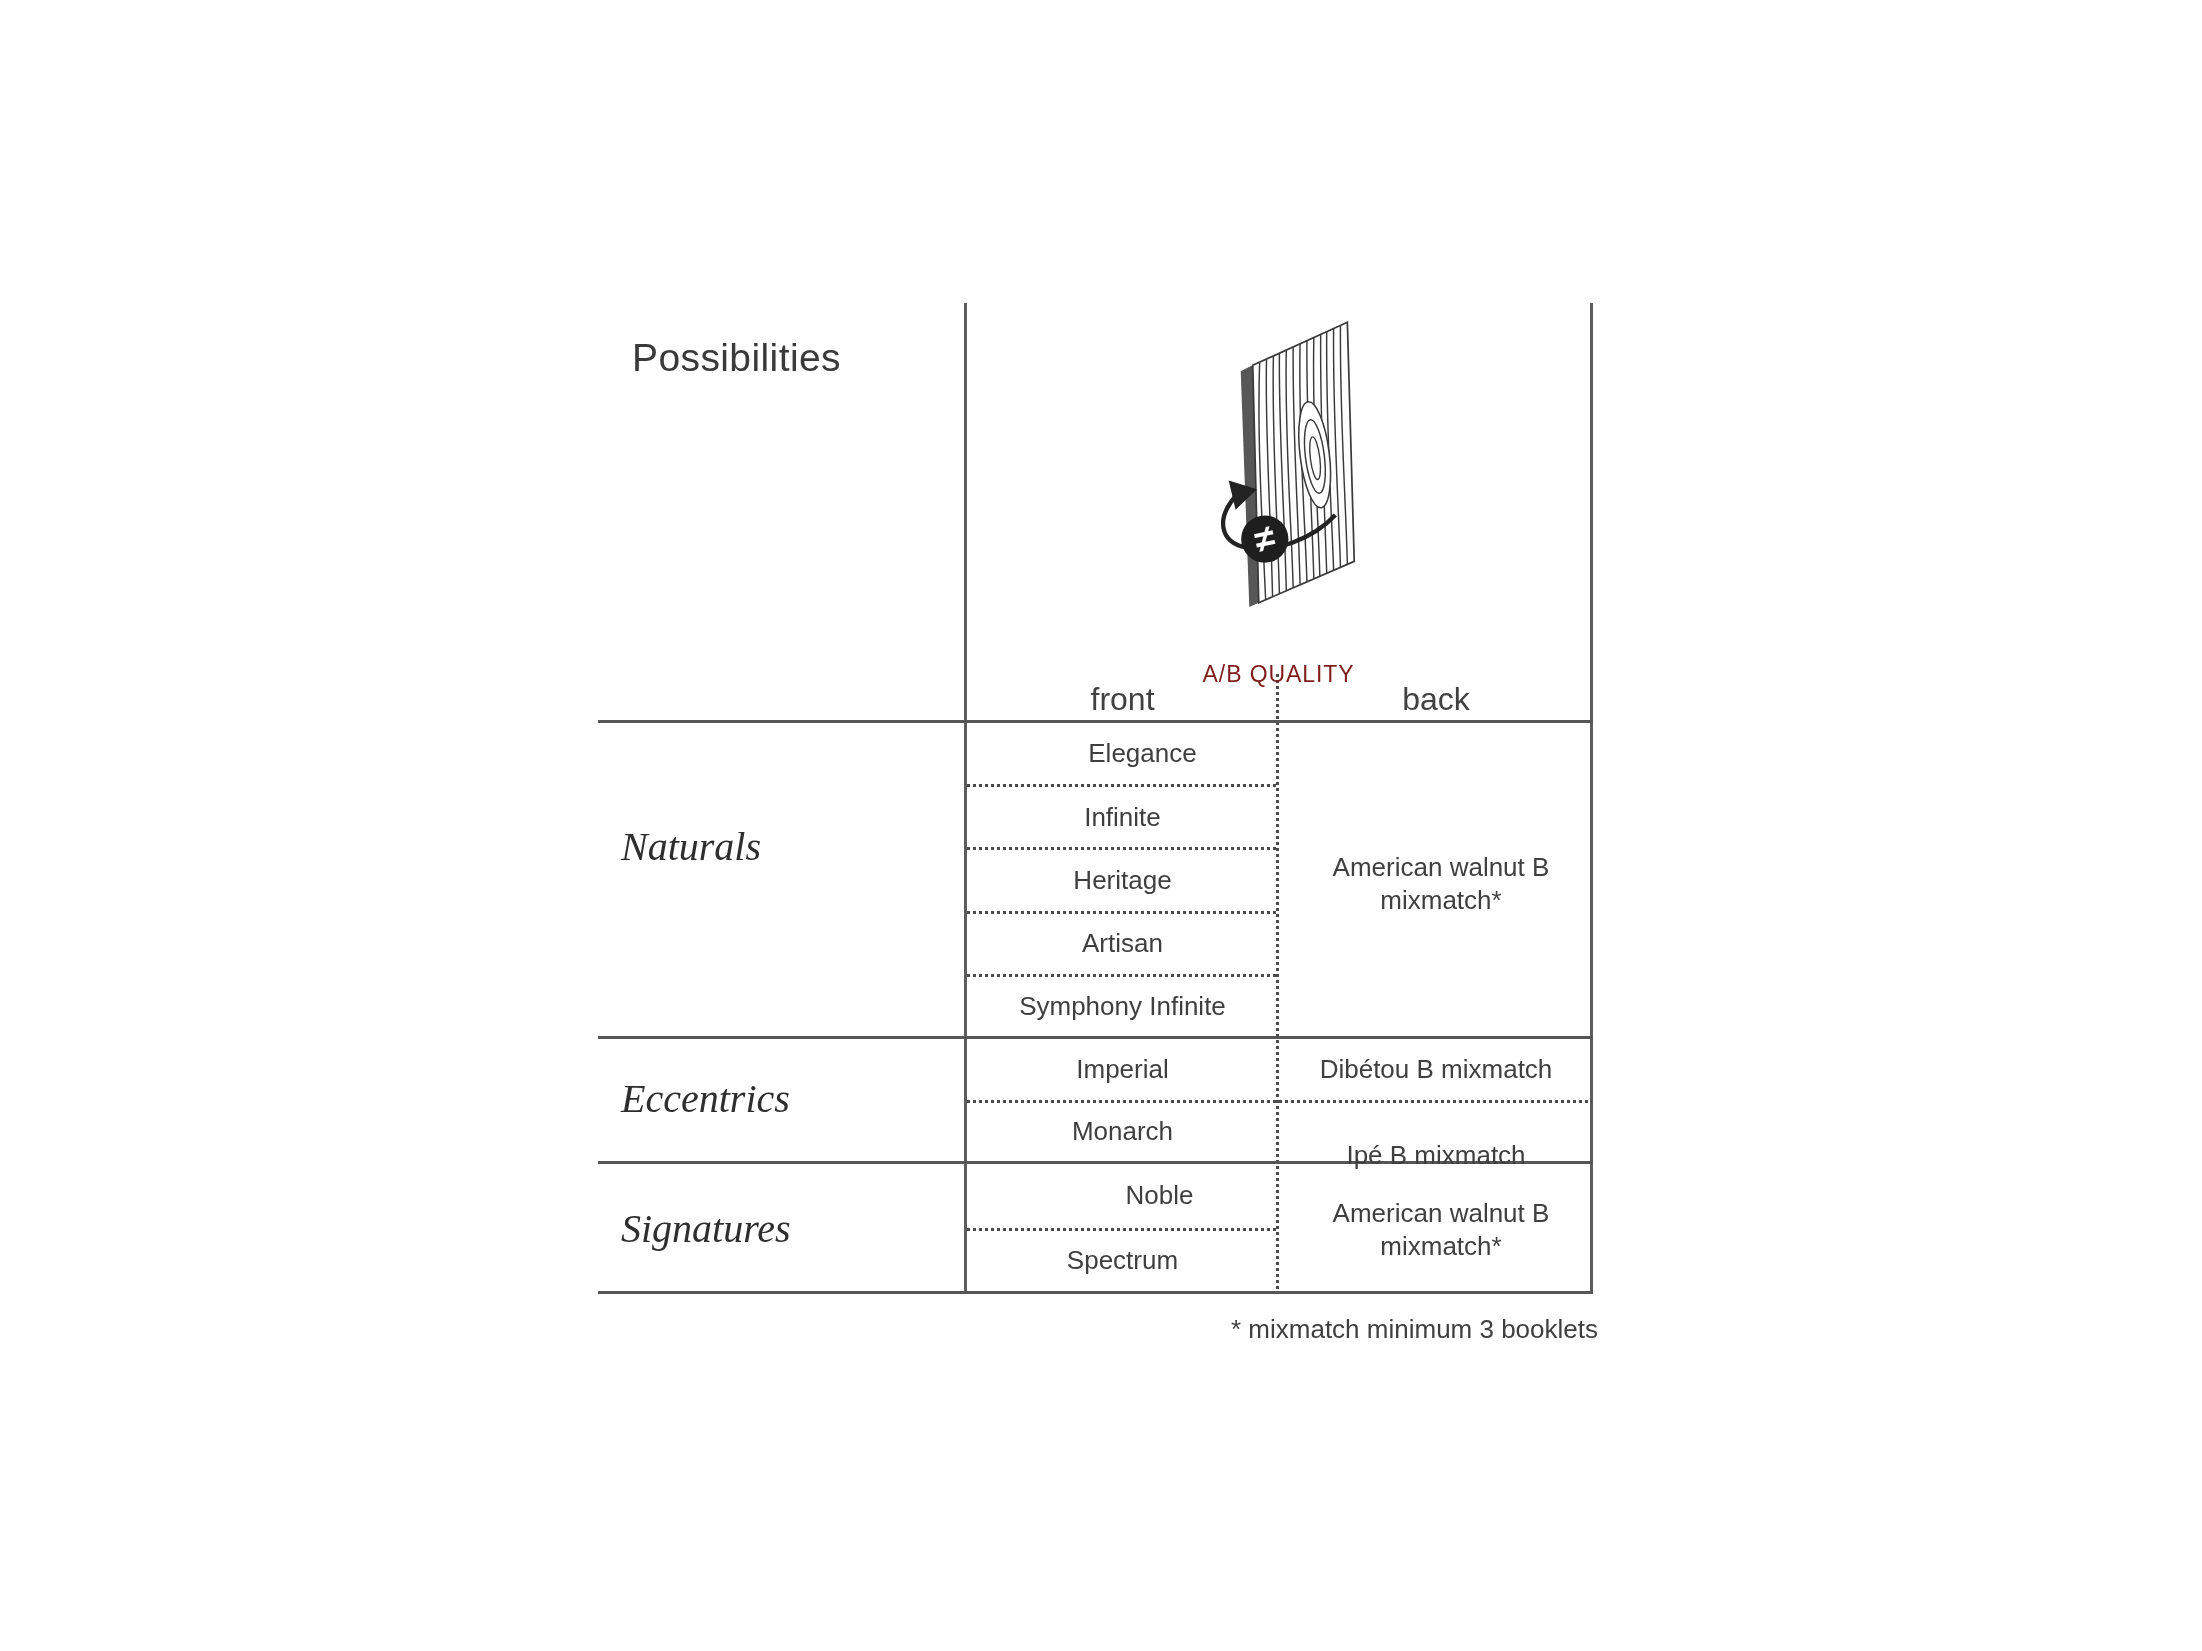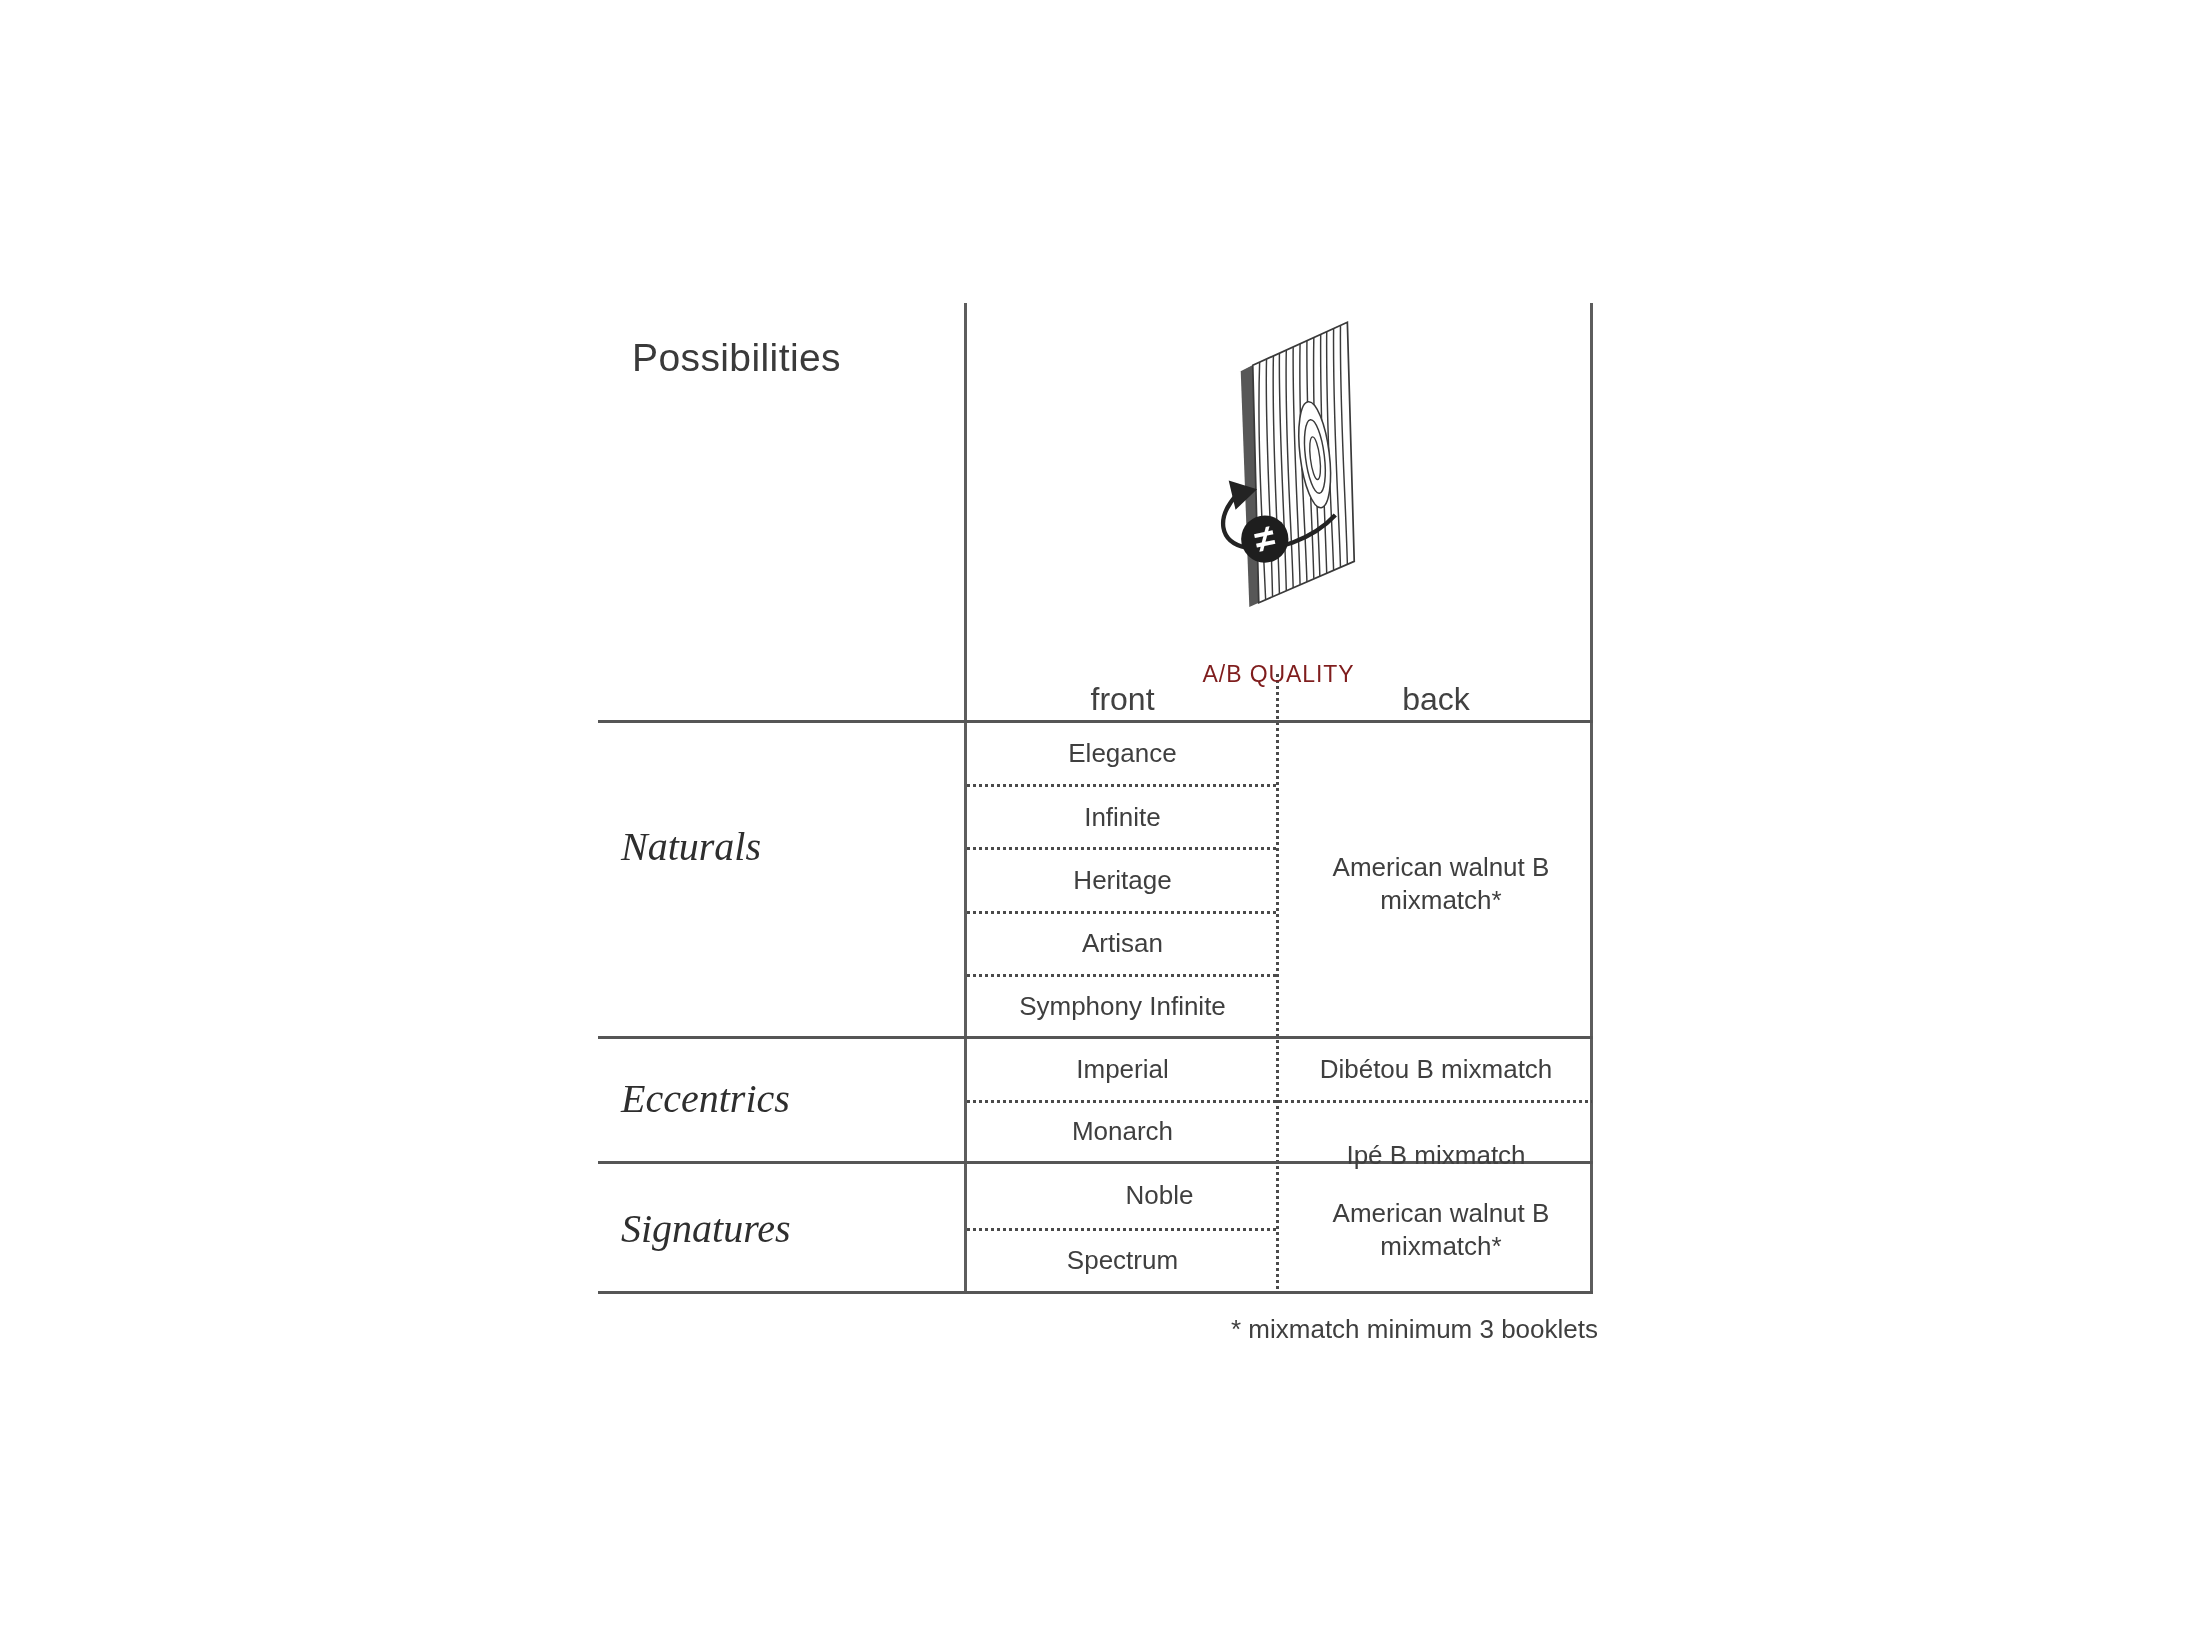--- a/index.html
+++ b/index.html
@@ -123,21 +123,21 @@
 
   <div class="abs caption">A/B QUALITY</div>
 
   <div class="abs col-hdr front">front</div>
   <div class="abs col-hdr back">back</div>
 
   <div class="abs group-label" style="top:822px;">Naturals</div>
   <div class="abs group-label" style="top:1074px;">Eccentrics</div>
   <div class="abs group-label" style="top:1204px;">Signatures</div>
 
-  <div class="abs cell" style="top:734px;">Elegance</div>
+  <div class="abs cell" style="top:734px;padding-left:20px;">Elegance</div>
   <div class="abs cell" style="top:798px;">Infinite</div>
   <div class="abs cell" style="top:861px;">Heritage</div>
   <div class="abs cell" style="top:924px;">Artisan</div>
   <div class="abs cell" style="top:987px;">Symphony Infinite</div>
 
   <div class="abs bmerged" style="top:851px;">American walnut B mixmatch*</div>
 
   <div class="abs cell" style="top:1050px;">Imperial</div>
   <div class="abs bcell" style="top:1050px;">Dibétou B mixmatch</div>
   <div class="abs cell" style="top:1112px;">Monarch</div>

